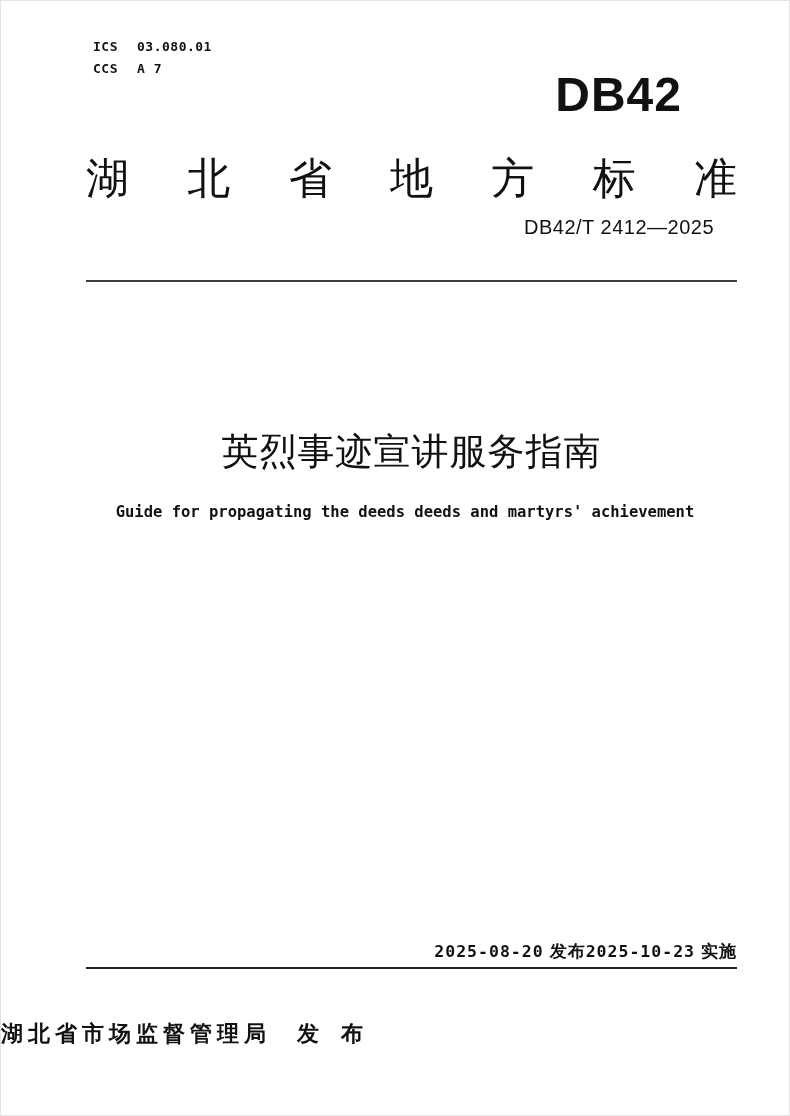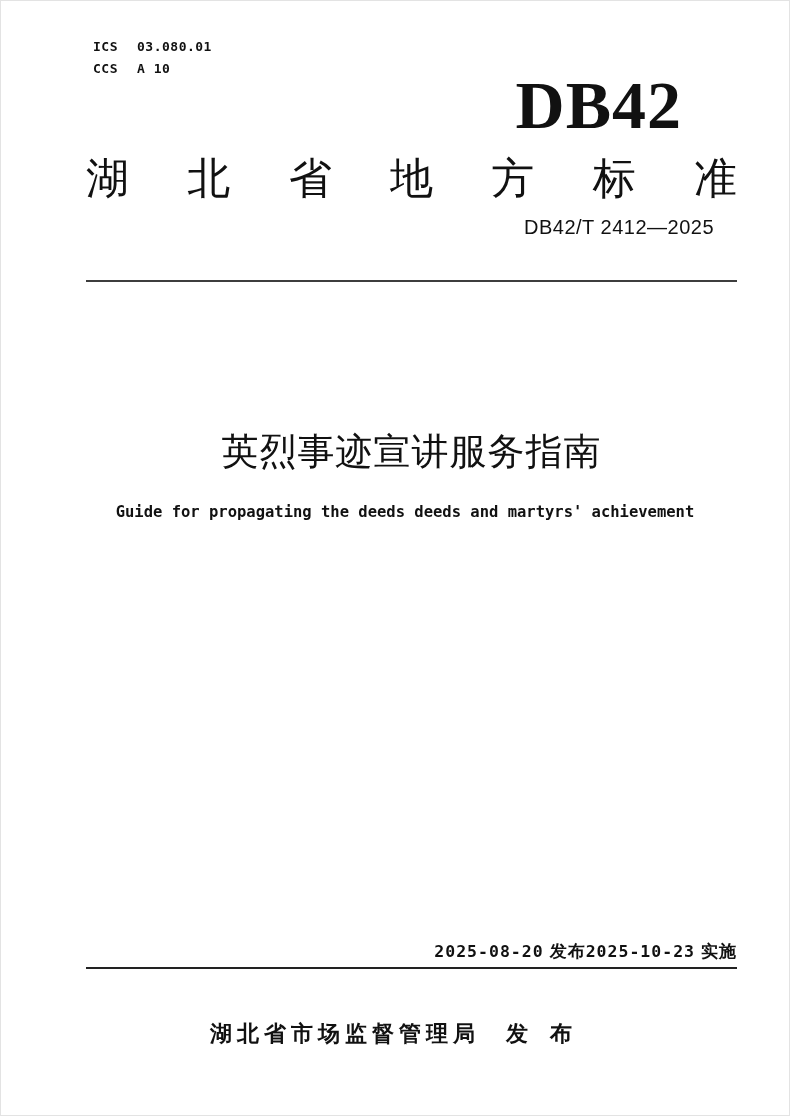--- a/index.html
+++ b/index.html
@@ -30,23 +30,23 @@
     letter-spacing: 0.5px;
     line-height: 22px;
     white-space: nowrap;
   }
   .code-line span.code-label { display: inline-block; min-width: 34px; margin-right: 10px; }
 
   
   .logo {
     top: 70px;
     right: 107px;
-    font-family: Liberation Serif, serif;
+    font-family: Liberation Sans, sans-serif;
     font-weight: bold;
-    font-size: 68px;
+    font-size: 48px;
     line-height: 1;
     letter-spacing: 1px;
     white-space: nowrap;
   }
 
   
   .std-name-row {
     left: 85px;
     right: 52px;
     top: 154px;
@@ -108,42 +108,42 @@
     font-weight: 600;
     white-space: nowrap;
   }
   .dates-row .date-num { letter-spacing: 1px; font-family: "DejaVu Sans Mono", monospace; font-size: 16.5px; }
   .dates-row .date-label { margin-left: 6px; letter-spacing: 1px; }
 
   .publisher-row {
     left: 0;
     right: 0;
     top: 1018px;
-    text-align: center;
+    text-align: left;
     font-size: 22px;
     font-weight: 700;
     letter-spacing: 5px;
     white-space: nowrap;
   }
   .publisher-row .publish-label {
     margin-left: 26px;
     letter-spacing: 8px;
   }
 </style>
 </head>
 <body>
 
 <div class="page">
 
   <div class="abs code-block">
     <div class="code-line">
       <span class="code-label">ICS</span><span>03.080.01</span>
     </div>
     <div class="code-line">
-      <span class="code-label">CCS</span><span>A 10</span>
+      <span class="code-label">CCS</span><span>A 7</span>
     </div>
   </div>
 
   <div class="abs logo">DB42</div>
 
   <div class="abs std-name-row">
     <span>湖</span>
     <span>北</span>
     <span>省</span>
     <span>地</span>

